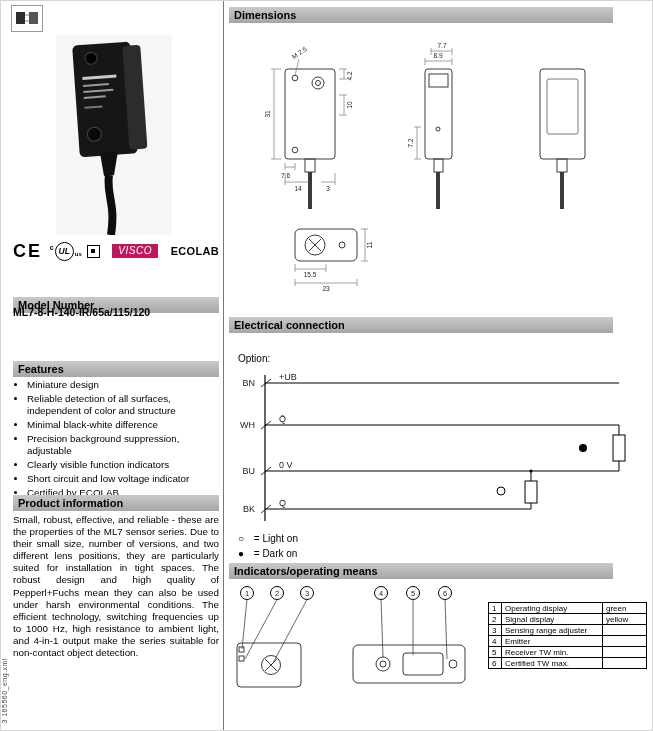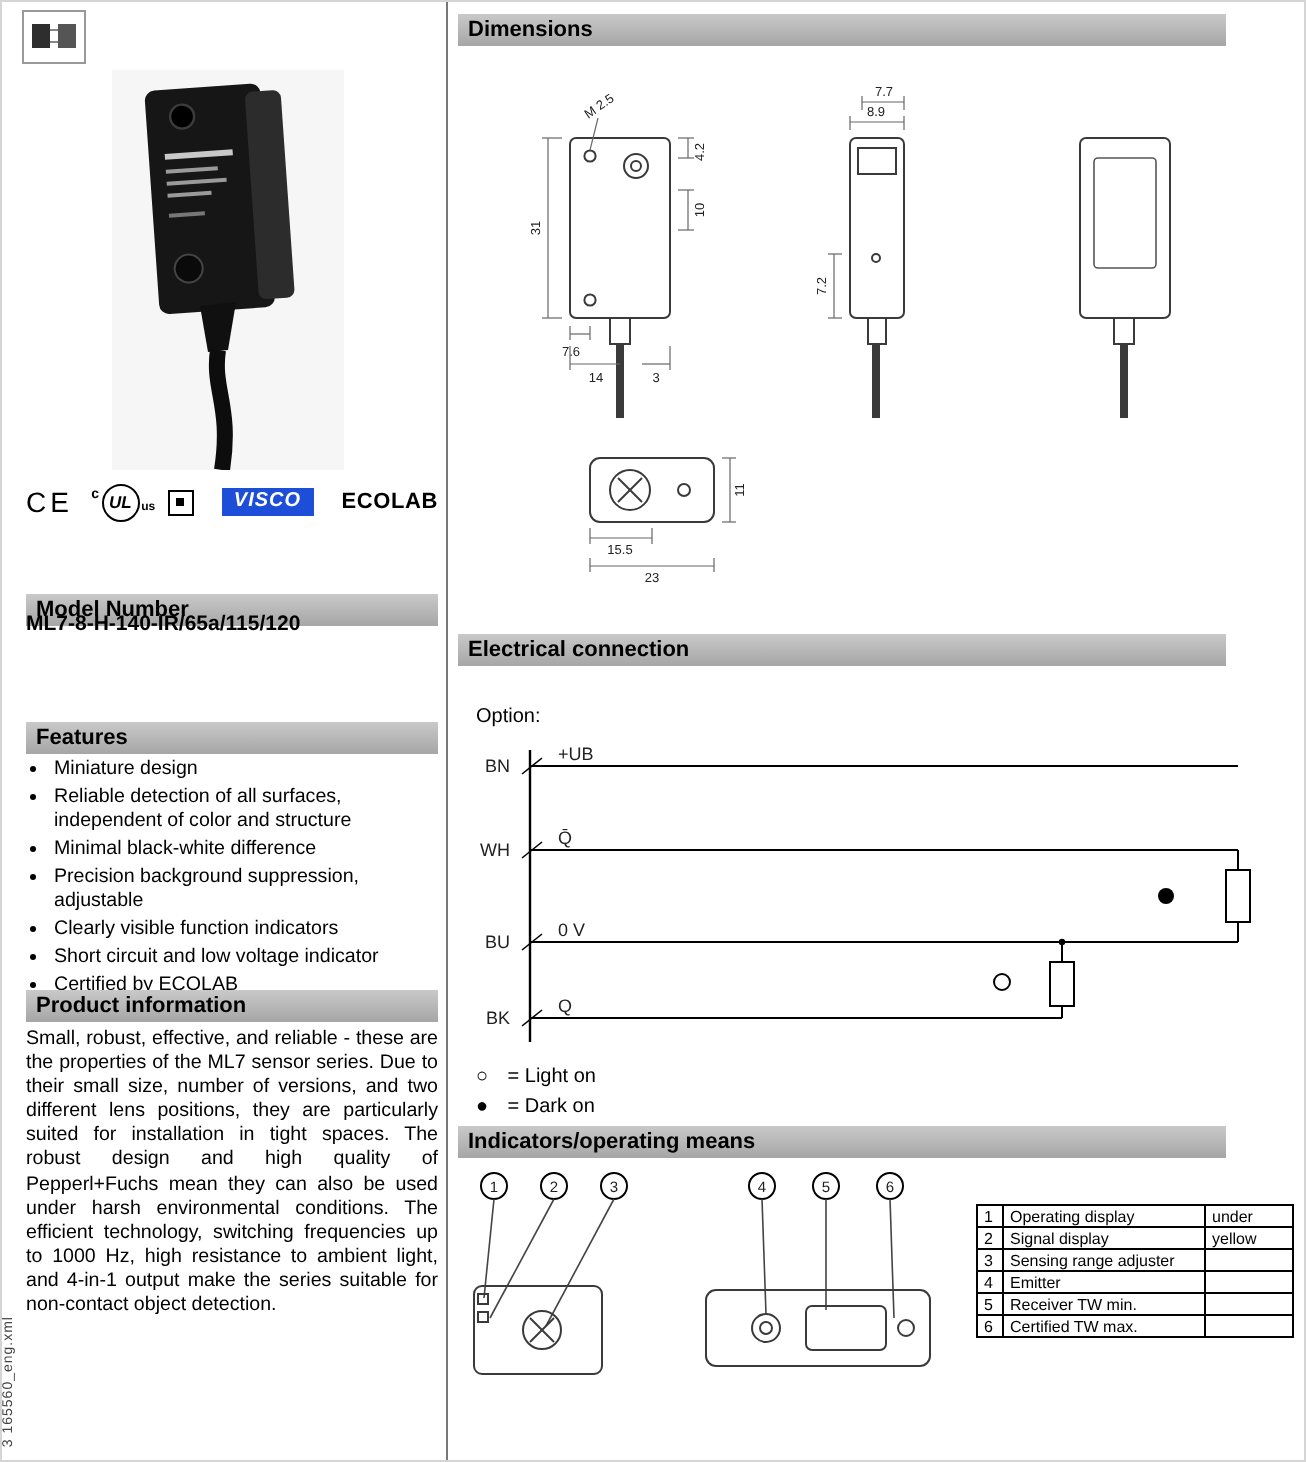--- a/index.html
+++ b/index.html
@@ -22,28 +22,28 @@
     background:linear-gradient(180deg,#c9c9c9,#a6a6a6);
   }
   .bar-left  { left:12px;  width:206px; }
   .bar-right { left:228px; width:384px; }
 
   
   .family-icon { position:absolute; left:10px; top:4px; width:32px; height:27px; border:1px solid #999; background:#fff; }
   .product-photo { position:absolute; left:55px; top:34px; width:116px; height:200px; }
 
   .cert-row { position:absolute; left:12px; top:240px; width:206px; height:20px; display:flex; align-items:center; justify-content:space-between; }
-  .ce-mark { font-size:14px; letter-spacing:2px; }
+  .ce-mark { font-size:18px; letter-spacing:2px;font-weight:bold; }
   .ul-badge { position:relative; display:inline-block; width:19px; height:19px; border:1.5px solid #000; border-radius:50%;
               font-size:8.5px; font-weight:bold; font-style:italic; text-align:center; line-height:16px; }
   .ul-c  { position:absolute; left:-6px; top:-3px; font-size:7px; font-style:normal; font-weight:bold; }
   .ul-us { position:absolute; right:-9px; bottom:-2px; font-size:6px; font-style:normal; font-weight:bold; }
   .sq-badge { display:inline-block; width:13px; height:13px; border:1.5px solid #000; position:relative; }
   .sq-badge span { position:absolute; left:3.5px; top:3.5px; width:4px; height:4px; background:#000; }
-  .visco-badge { background:#1d4ed8; color:#fff; font-weight:bold; font-style:italic; font-size:10px;
+  .visco-badge { background:#be185d; color:#fff; font-weight:normal; font-style:italic; font-size:10px;
                  padding:1px 6px 2px 6px; letter-spacing:.5px; }
   .ecolab-logo { font-weight:800; font-size:11px; letter-spacing:.3px; }
 
   .model-value { position:absolute; left:12px; top:305px; width:206px; font-size:10.5px; font-weight:bold; }
   .model-desc  { position:absolute; left:12px; top:332px; width:206px; font-size:9.8px; line-height:12px; }
 
   .features-list { position:absolute; left:12px; top:378px; width:206px; margin:0; padding:0 0 0 14px; list-style:disc outside; }
   .features-list li { font-size:9.8px; line-height:11.6px; margin-bottom:2.6px; }
 
   .prod-info { position:absolute; left:12px; top:513px; width:206px; margin:0; font-size:9.8px; line-height:12.1px; text-align:justify; }
@@ -333,21 +333,21 @@
       <rect x="170" y="70" width="40" height="22" rx="3" class="draw-stroke"></rect>
       <circle cx="220" cy="81" r="4" class="draw-stroke"></circle>
     </g>
   </svg>
 
   <table class="ind-table">
     <tbody>
         <tr>
       <td class="c1">1</td>
       <td class="c2">Operating display</td>
-      <td class="c3">under</td>
+      <td class="c3">green</td>
     </tr>
     <tr>
       <td class="c1">2</td>
       <td class="c2">Signal display</td>
       <td class="c3">yellow</td>
     </tr>
     <tr>
       <td class="c1">3</td>
       <td class="c2">Sensing range adjuster</td>
       <td class="c3"></td>

